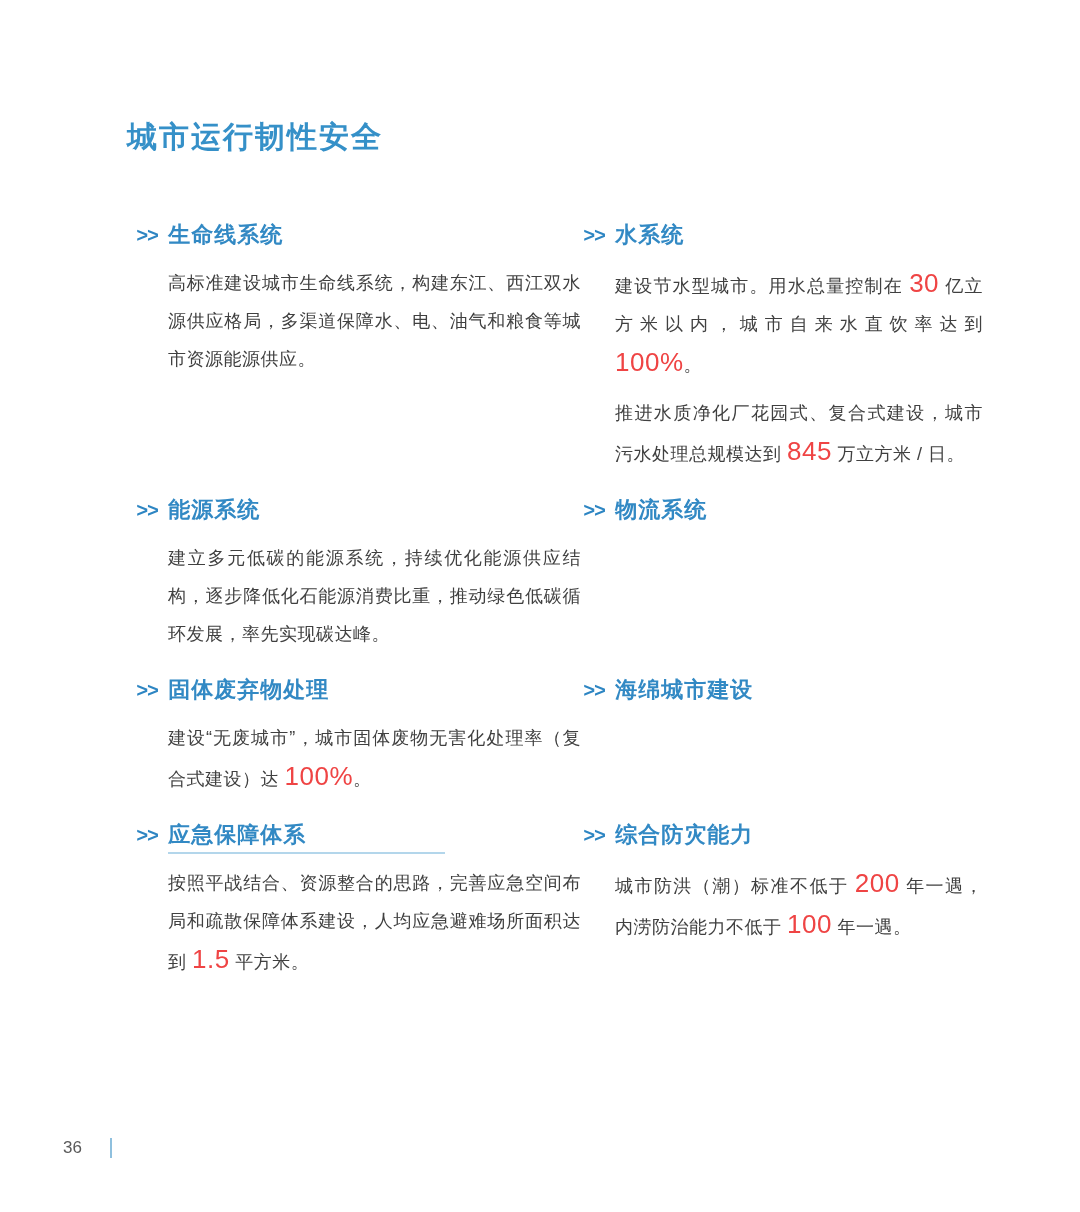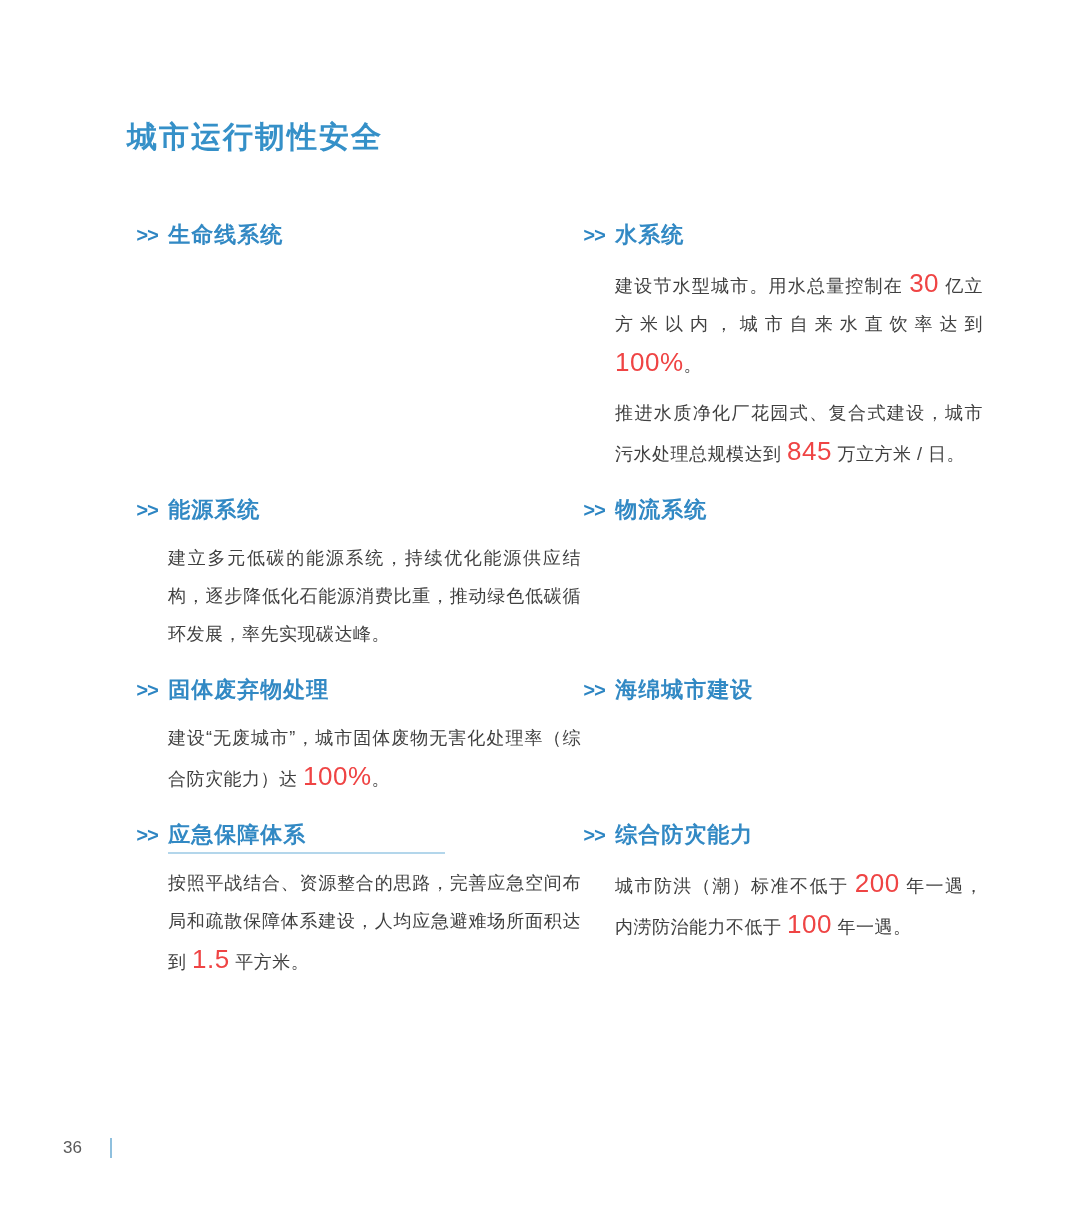--- a/index.html
+++ b/index.html
@@ -110,20 +110,23 @@
   <h1 class="doc-title">城市运行韧性安全</h1>
 
 
   <div class="grid">
 
     <div class="section">
       <div class="sec-head">
         <span class="chev">&gt;&gt;</span>
         <h2 class="sec-title">生命线系统</h2>
       </div>
+      <div class="sec-body">
+        <p class="body-p"><span>高标准建设城市生命线系统，构建东江、西江双水源供应格局，多渠道保障水、电、油气和粮食等城市资源能源供应。</span></p>
+      </div>
     </div>
 
     <div class="section">
       <div class="sec-head">
         <span class="chev">&gt;&gt;</span>
         <h2 class="sec-title">水系统</h2>
       </div>
       <div class="sec-body">
         <p class="body-p"><span>建设节水型城市。用水总量控制在 </span><span class="hl">30</span><span> 亿立方米以内，城市自来水直饮率达到 </span><span class="hl">100%</span><span>。</span></p>
         <p class="body-p"><span>推进水质净化厂花园式、复合式建设，城市污水处理总规模达到 </span><span class="hl">845</span><span> 万立方米 / 日。</span></p>
@@ -146,21 +149,21 @@
         <h2 class="sec-title">物流系统</h2>
       </div>
     </div>
 
     <div class="section">
       <div class="sec-head">
         <span class="chev">&gt;&gt;</span>
         <h2 class="sec-title">固体废弃物处理</h2>
       </div>
       <div class="sec-body">
-        <p class="body-p"><span>建设“无废城市”，城市固体废物无害化处理率（综合防灾能力）达 </span><span class="hl">100%</span><span>。</span></p>
+        <p class="body-p"><span>建设“无废城市”，城市固体废物无害化处理率（复合式建设）达 </span><span class="hl">100%</span><span>。</span></p>
       </div>
     </div>
 
     <div class="section">
       <div class="sec-head">
         <span class="chev">&gt;&gt;</span>
         <h2 class="sec-title">海绵城市建设</h2>
       </div>
     </div>
 

